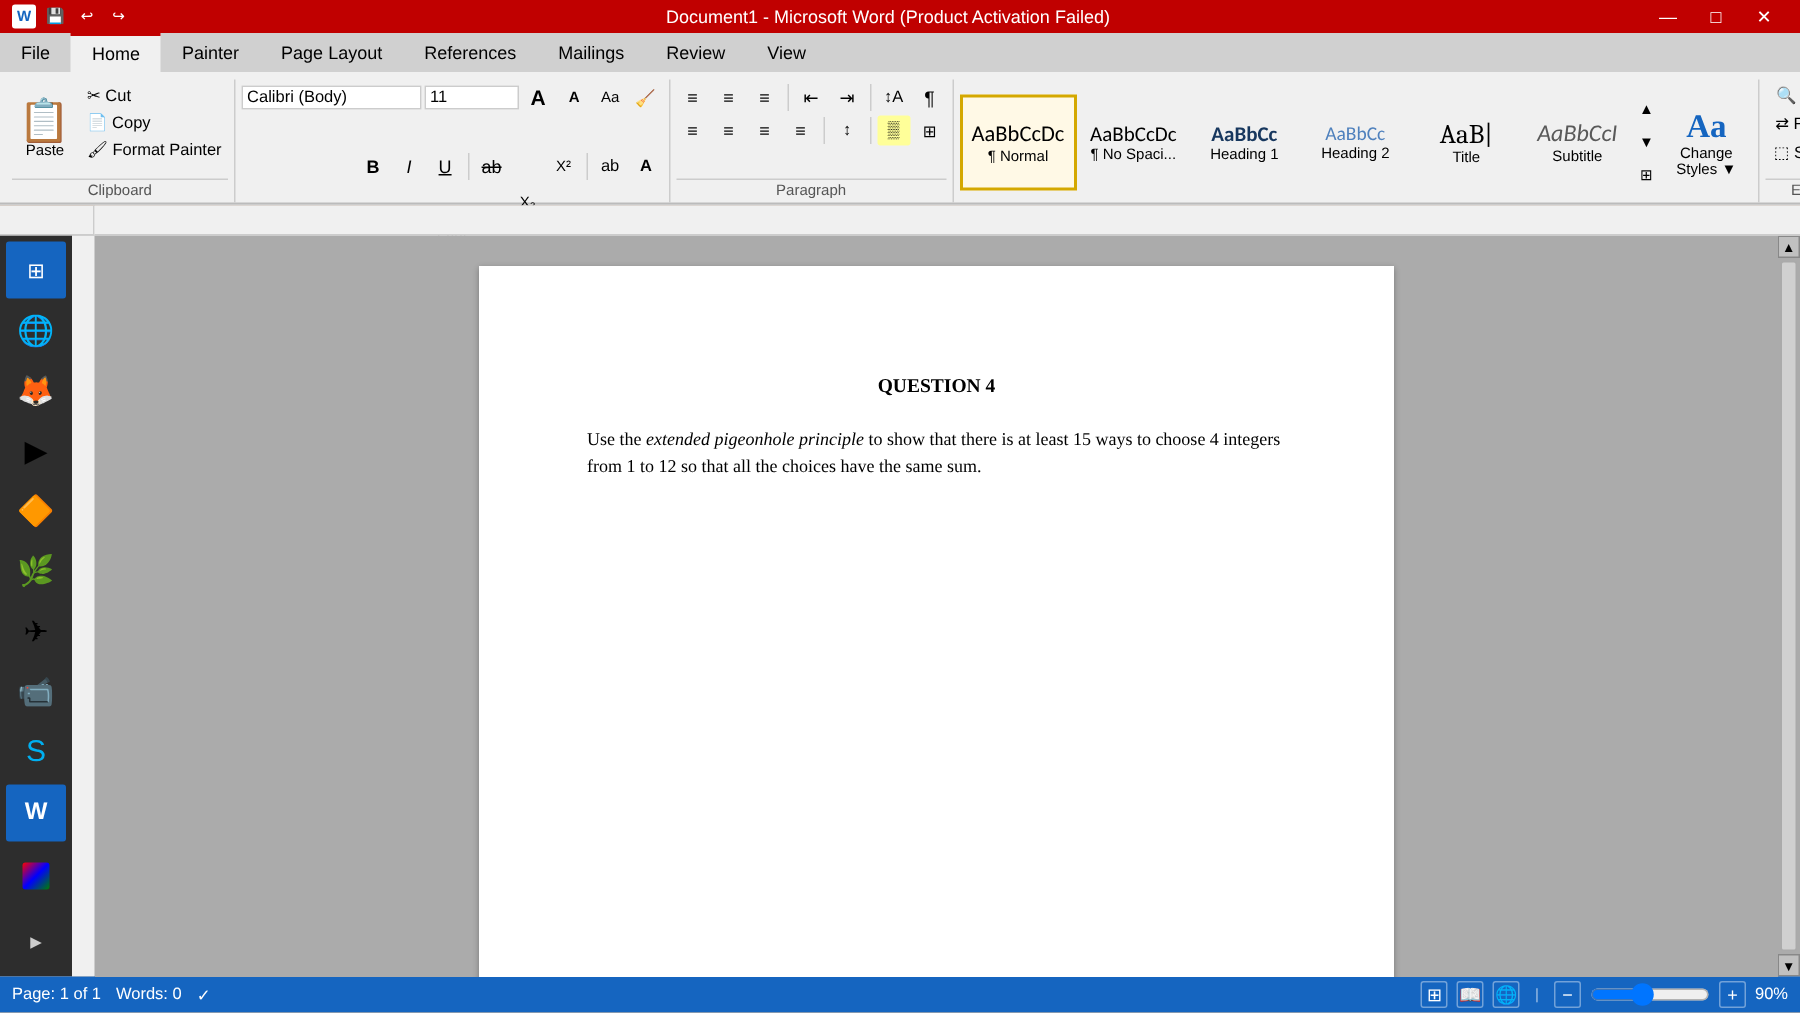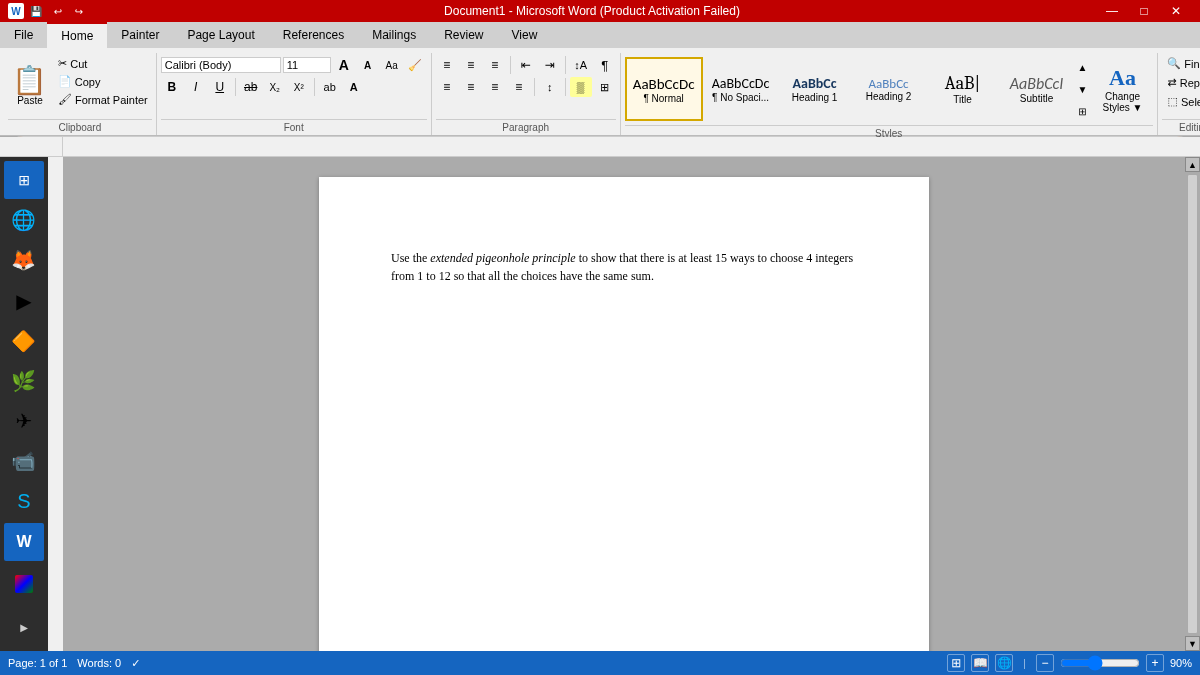--- a/index.html
+++ b/index.html
@@ -17,21 +17,21 @@
     }
     #title-bar .left { display: flex; align-items: center; gap: 4px; }
     #title-bar .title { color: white; font-size: 12px; flex: 1; text-align: center; }
     #title-bar .win-controls { display: flex; gap: 0; }
     #title-bar .win-btn { width: 32px; height: 22px; background: transparent; border: none; color: white; font-size: 12px; cursor: pointer; display: flex; align-items: center; justify-content: center; }
     .taskbar-icon { width: 16px; height: 16px; background: #fff; border-radius: 2px; display: flex; align-items: center; justify-content: center; font-size: 10px; font-weight: bold; color: #1565c0; }
     .quick-access { display: flex; gap: 3px; }
     .qa-btn { width: 18px; height: 18px; background: transparent; border: none; color: white; font-size: 10px; cursor: pointer; display: flex; align-items: center; justify-content: center; }
 
     
-    #ribbon { background: #f97316; flex-shrink: 0; border-bottom: 1px solid #ccc; border-radius: 23px; }
+    #ribbon { background: #f97316; flex-shrink: 0; border-bottom: 1px solid #ccc; }
 
     
     #tab-bar {
       background: #d0d0d0;
       display: flex;
       align-items: flex-end;
       padding-left: 0;
       height: 26px;
     }
     .ribbon-tab {
@@ -62,35 +62,35 @@
       display: flex;
       flex-direction: column;
       align-items: center;
       padding: 0 4px;
       border-right: 1px solid #ccc;
       height: 82px;
       justify-content: space-between;
     }
     .ribbon-group:last-child { border-right: none; }
 
-    .group-content { display: flex; align-items: flex-start; gap: 2px; flex: 1; padding-top: 2px; }
+    .group-content { display: flex; align-items: flex-end; gap: 2px; flex: 1; padding-top: 2px; }
     .group-label { font-size: 10px; color: #555; text-align: center; padding: 2px 0; width: 100%; border-top: 1px solid #ccc; margin-top: 2px; }
 
     
     .clipboard-group .group-content { flex-direction: row; align-items: stretch; }
     .paste-btn { display: flex; flex-direction: column; align-items: center; justify-content: center; width: 44px; padding: 4px; cursor: pointer; border: none; background: transparent; font-size: 10px; }
     .paste-icon { font-size: 28px; line-height: 1; }
     .clipboard-sub { display: flex; flex-direction: column; gap: 1px; }
     .clip-btn { display: flex; align-items: center; gap: 3px; padding: 2px 4px; font-size: 11px; cursor: pointer; border: none; background: transparent; white-space: nowrap; }
 
     
     .font-group .group-content { flex-direction: column; gap: 2px; }
     .font-row { display: flex; align-items: center; gap: 2px; }
     .font-selector { width: 120px; font-size: 11px; padding: 1px 3px; border: 1px solid #ccc; background: white; }
-    .font-size-selector { width: 48px; font-size: 11px; padding: 1px 3px; border: 1px solid #ccc; background: white; }
+    .font-size-selector { width: 63px; font-size: 11px; padding: 1px 3px; border: 1px solid #ccc; background: white; }
     .font-btn { width: 22px; height: 20px; display: flex; align-items: center; justify-content: center; cursor: pointer; border: none; background: transparent; font-size: 12px; border-radius: 2px; }
     .font-btn.bold { font-weight: bold; }
     .font-btn.italic { font-style: italic; }
     .font-btn.underline { text-decoration: underline; }
     .font-btn.strike { text-decoration: line-through; }
     .sep-line { width: 1px; height: 18px; background: #ccc; margin: 0 2px; }
 
     
     .para-group .group-content { flex-direction: column; gap: 2px; }
     .para-row { display: flex; align-items: center; gap: 2px; }
@@ -214,21 +214,21 @@
           <button class="font-btn" style="font-size:10px;font-weight:bold;">A</button>
           <button class="font-btn" style="font-size:10px;">Aa</button>
           <button class="font-btn" style="font-size:11px;">🧹</button>
         </div>
         <div class="font-row">
           <button class="font-btn bold">B</button>
           <button class="font-btn italic">I</button>
           <button class="font-btn underline">U</button>
           <div class="sep-line"></div>
           <button class="font-btn strike">ab</button>
-          <button class="font-btn" style="font-size:10px;">X₂</button>
+          <button class="font-btn" style="font-size:10px;margin-top:48px;">X₂</button>
           <button class="font-btn" style="font-size:10px;">X²</button>
           <div class="sep-line"></div>
           <button class="font-btn" style="font-size:11px;">ab<span style="border-bottom:3px solid #ffff00;display:block;height:3px;"></span></button>
           <button class="font-btn" style="font-size:11px;font-weight:bold;">A<span style="border-bottom:3px solid red;display:block;height:3px;"></span></button>
         </div>
       </div>
       <div class="group-label">Font</div>
     </div>
 
     <div class="ribbon-group para-group">
@@ -290,21 +290,20 @@
         <div class="style-arrow">
           <button class="style-arrow-btn">▲</button>
           <button class="style-arrow-btn">▼</button>
           <button class="style-arrow-btn">⊞</button>
         </div>
         <button class="change-styles-btn">
           <span style="font-size:22px;color:#1565c0;font-family:'Times New Roman',serif;font-weight:bold;">Aa</span>
           <span style="font-size:10px;white-space:nowrap;">Change<br>Styles ▼</span>
         </button>
       </div>
-      <div class="group-label">Styles</div>
     </div>
 
     <div class="ribbon-group editing-group">
       <div class="group-content">
         <button class="edit-btn">
           <span>🔍</span>
           <span>Find ▼</span>
         </button>
         <button class="edit-btn">
           <span>⇄</span>
@@ -369,20 +368,21 @@
       <span style="color:#ccc;font-size:10px;">▶</span>
     </div>
   </div>
 
   <div id="v-ruler">
     <div id="v-ruler-inner"></div>
   </div>
 
   <div id="doc-area">
     <div id="document">
+      <p class="doc-question">QUESTION 4</p>
       <p class="doc-body">Use the <em>extended pigeonhole principle</em> to show that there is at least 15 ways to choose 4 integers from 1 to 12 so that all the choices have the same sum.</p>
     </div>
   </div>
 
   <div id="right-scroll" style="display:flex;flex-direction:column;align-items:center;background:#ababab;width:15px;">
     <button style="width:15px;height:15px;background:#c0c0c0;border:1px solid #888;font-size:9px;cursor:pointer;padding:0;display:flex;align-items:center;justify-content:center;">▲</button>
     <div style="flex:1;width:11px;margin:2px auto;background:#d0d0d0;border:1px solid #aaa;border-radius:2px;"></div>
     <button style="width:15px;height:15px;background:#c0c0c0;border:1px solid #888;font-size:9px;cursor:pointer;padding:0;display:flex;align-items:center;justify-content:center;">▼</button>
   </div>
 

